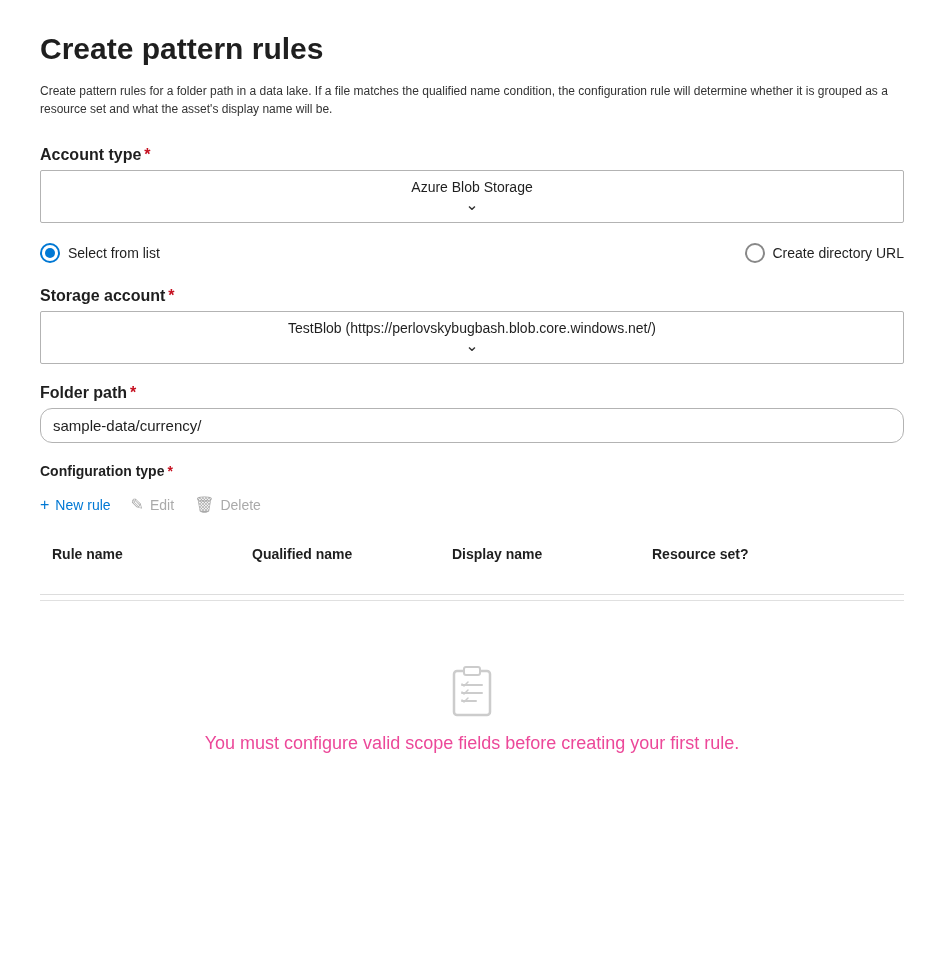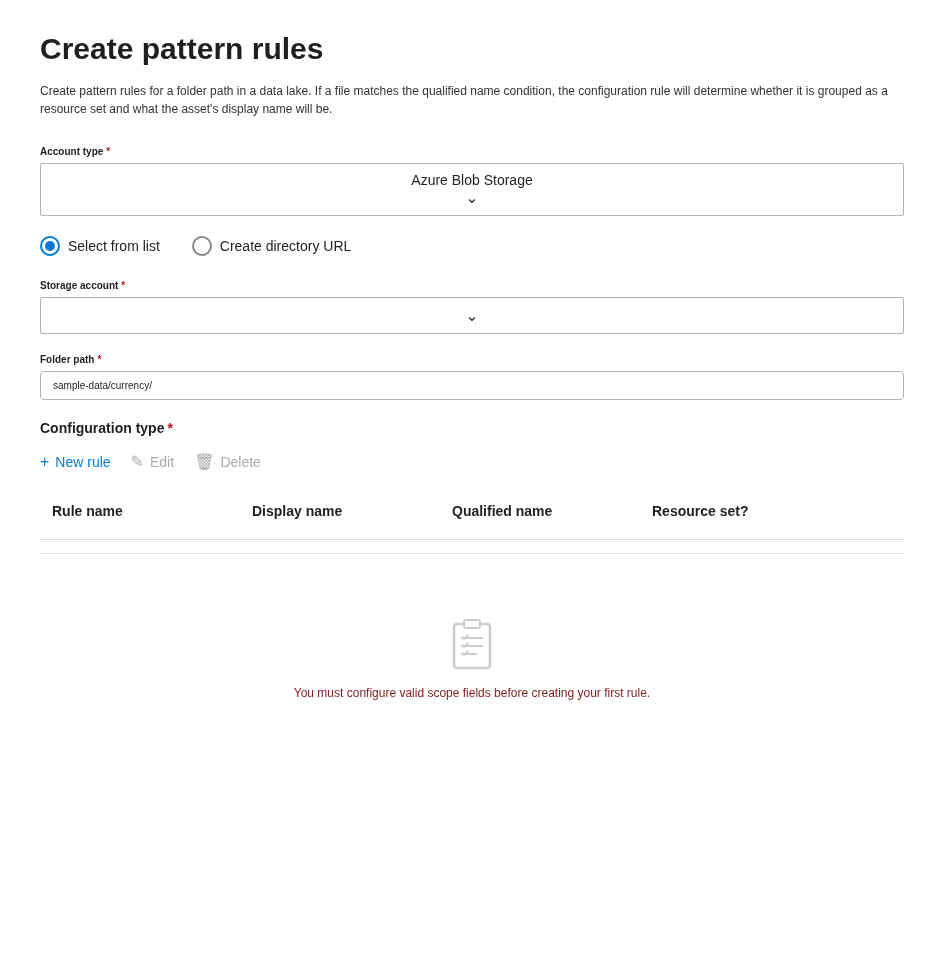--- a/index.html
+++ b/index.html
@@ -18,21 +18,21 @@
     .description {
       font-size: 12px;
       color: #333;
       line-height: 1.5;
       margin-bottom: 28px;
     }
     .field-group {
       margin-bottom: 20px;
     }
     .field-label {
-      font-size: 10px;
+      font-size: 16px;
       font-weight: 600;
       margin-bottom: 6px;
       display: flex;
       align-items: center;
       gap: 3px;
     }
     .required-star {
       color: #c50f1f;
     }
     .select-box {
@@ -52,20 +52,21 @@
     .chevron-icon {
       font-size: 16px;
       color: #333;
     }
     .radio-group {
       display: flex;
       align-items: center;
       gap: 32px;
       margin-bottom: 24px;
       margin-top: 4px;
+      justify-content: space-between;
     }
     .radio-option {
       display: flex;
       align-items: center;
       gap: 8px;
       font-size: 14px;
       cursor: pointer;
     }
     .radio-circle {
       width: 20px;
@@ -86,23 +87,23 @@
       height: 10px;
       border-radius: 50%;
       background: #0078d4;
     }
     .radio-circle.unselected {
       border: 2px solid #888;
     }
     .text-input {
       width: 100%;
       border: 1px solid #b3b3b3;
-      border-radius: 4px;
+      border-radius: 12px;
       padding: 8px 12px;
-      font-size: 10px;
+      font-size: 15px;
       color: #1f1f1f;
       outline: none;
     }
     .section-title {
       font-size: 14px;
       font-weight: 600;
       margin-bottom: 12px;
       display: flex;
       align-items: center;
       gap: 3px;
@@ -129,22 +130,22 @@
       cursor: default;
     }
     .toolbar-btn-icon {
       font-size: 16px;
       font-weight: 300;
     }
     .table-header {
       display: grid;
       grid-template-columns: 200px 200px 200px 150px;
       border-bottom: 1px solid #ddd;
-      padding-bottom: 12px;
-      margin-bottom: 13px;
+      padding-bottom: 24px;
+      margin-bottom: 5px;
     }
     .table-header-cell {
       font-size: 14px;
       font-weight: 700;
       color: #1f1f1f;
       padding: 8px 12px;
     }
     .empty-state {
       display: flex;
       flex-direction: column;
@@ -152,22 +153,22 @@
       justify-content: center;
       padding: 60px 20px;
       gap: 16px;
     }
     .clipboard-icon {
       width: 56px;
       height: 56px;
       color: #ccc;
     }
     .empty-text {
-      font-size: 12px;
-      color: #7f1d1d;
+      font-size: 18px;
+      color: #ec4899;
     }
     .divider {
       border: none;
       border-top: 1px solid #e0e0e0;
       margin-bottom: 0;
     }
   </style>
 </head>
 <body>
 
@@ -196,20 +197,21 @@
     <span>Create directory URL</span>
   </label>
 </div>
 
 <div class="field-group">
   <div class="field-label">
     <span>Storage account</span>
     <span class="required-star">*</span>
   </div>
   <div class="select-box">
+    <span>TestBlob (https://perlovskybugbash.blob.core.windows.net/)</span>
     <span class="chevron-icon">⌄</span>
   </div>
 </div>
 
 <div class="field-group">
   <div class="field-label">
     <span>Folder path</span>
     <span class="required-star">*</span>
   </div>
   <input class="text-input" type="text" value="sample-data/currency/" style="">
@@ -231,22 +233,22 @@
       <span>Edit</span>
     </button>
     <button class="toolbar-btn disabled">
       <span class="toolbar-btn-icon">🗑</span>
       <span>Delete</span>
     </button>
   </div>
 
   <div class="table-header">
     <div class="table-header-cell">Rule name</div>
+    <div class="table-header-cell">Qualified name</div>
     <div class="table-header-cell">Display name</div>
-    <div class="table-header-cell">Qualified name</div>
     <div class="table-header-cell">Resource set?</div>
   </div>
   <hr class="divider">
 
   <div class="empty-state">
 
     <svg class="clipboard-icon" viewBox="0 0 56 56" fill="none" xmlns="http://www.w3.org/2000/svg">
       <rect x="10" y="10" width="36" height="44" rx="3" stroke="#ccc" stroke-width="2.5" fill="none"></rect>
       <rect x="20" y="6" width="16" height="8" rx="2" stroke="#ccc" stroke-width="2" fill="white"></rect>
       <line x1="18" y1="24" x2="38" y2="24" stroke="#ccc" stroke-width="2" stroke-linecap="round"></line>

